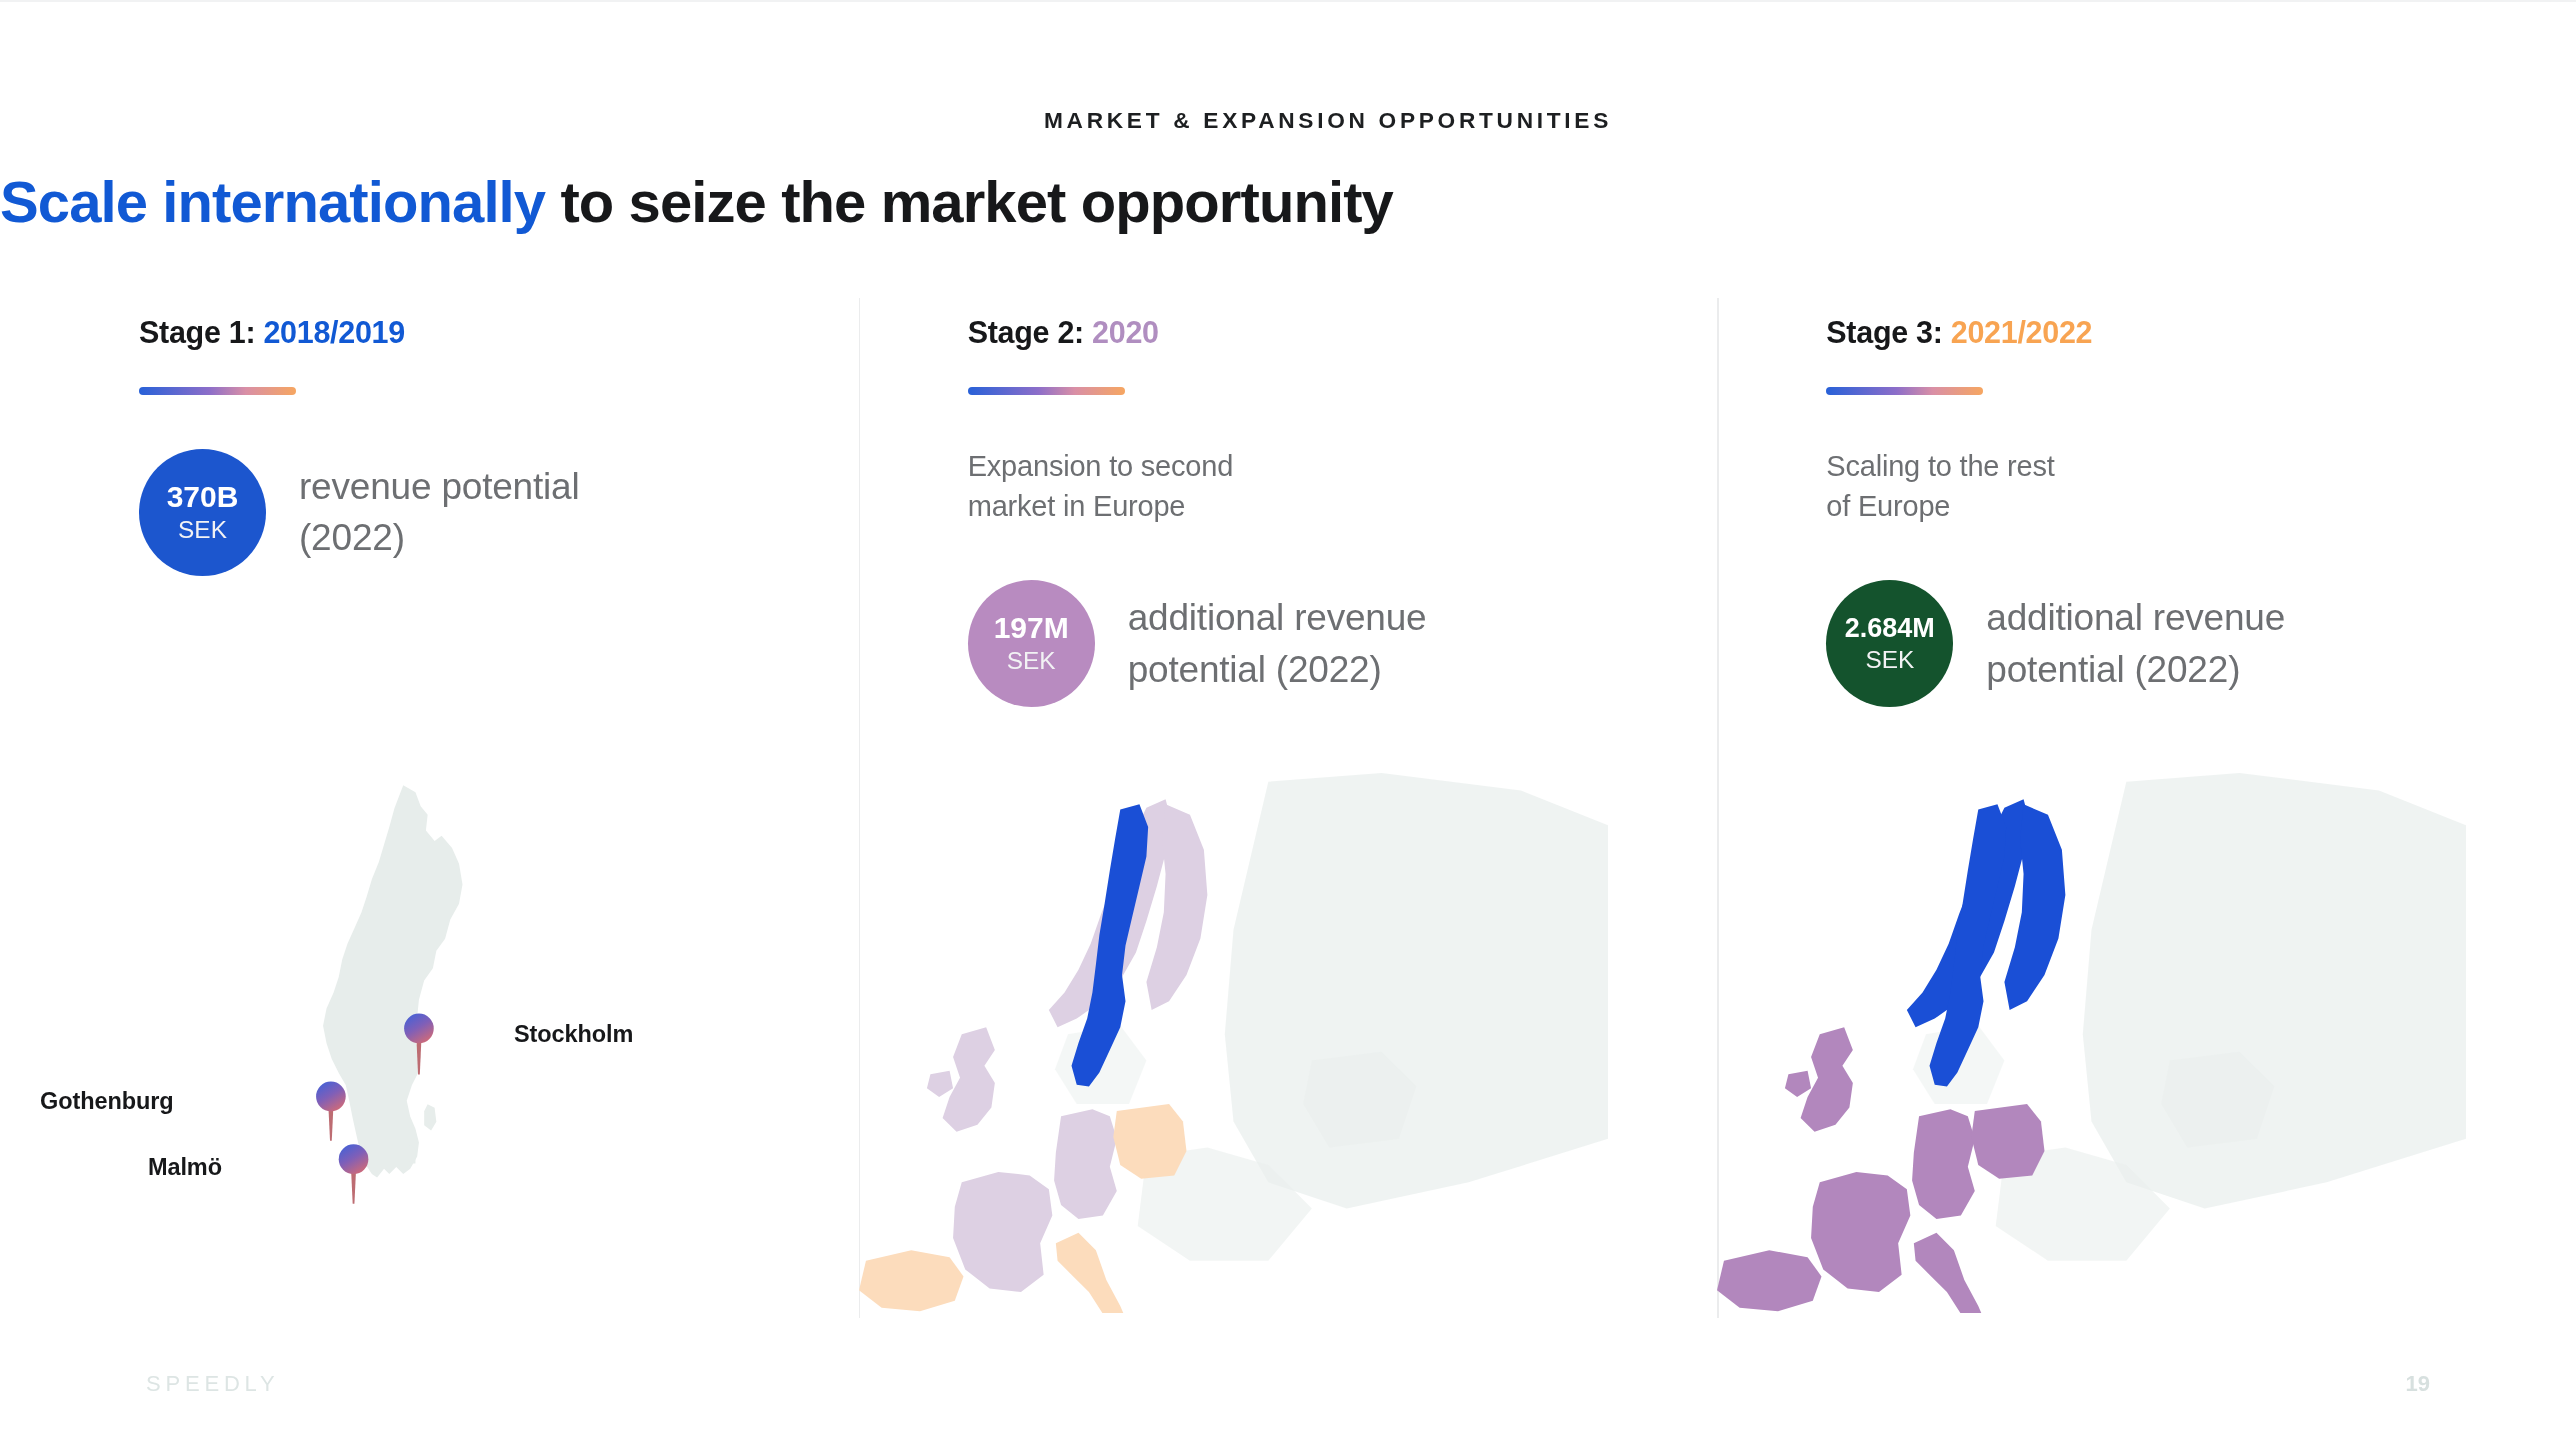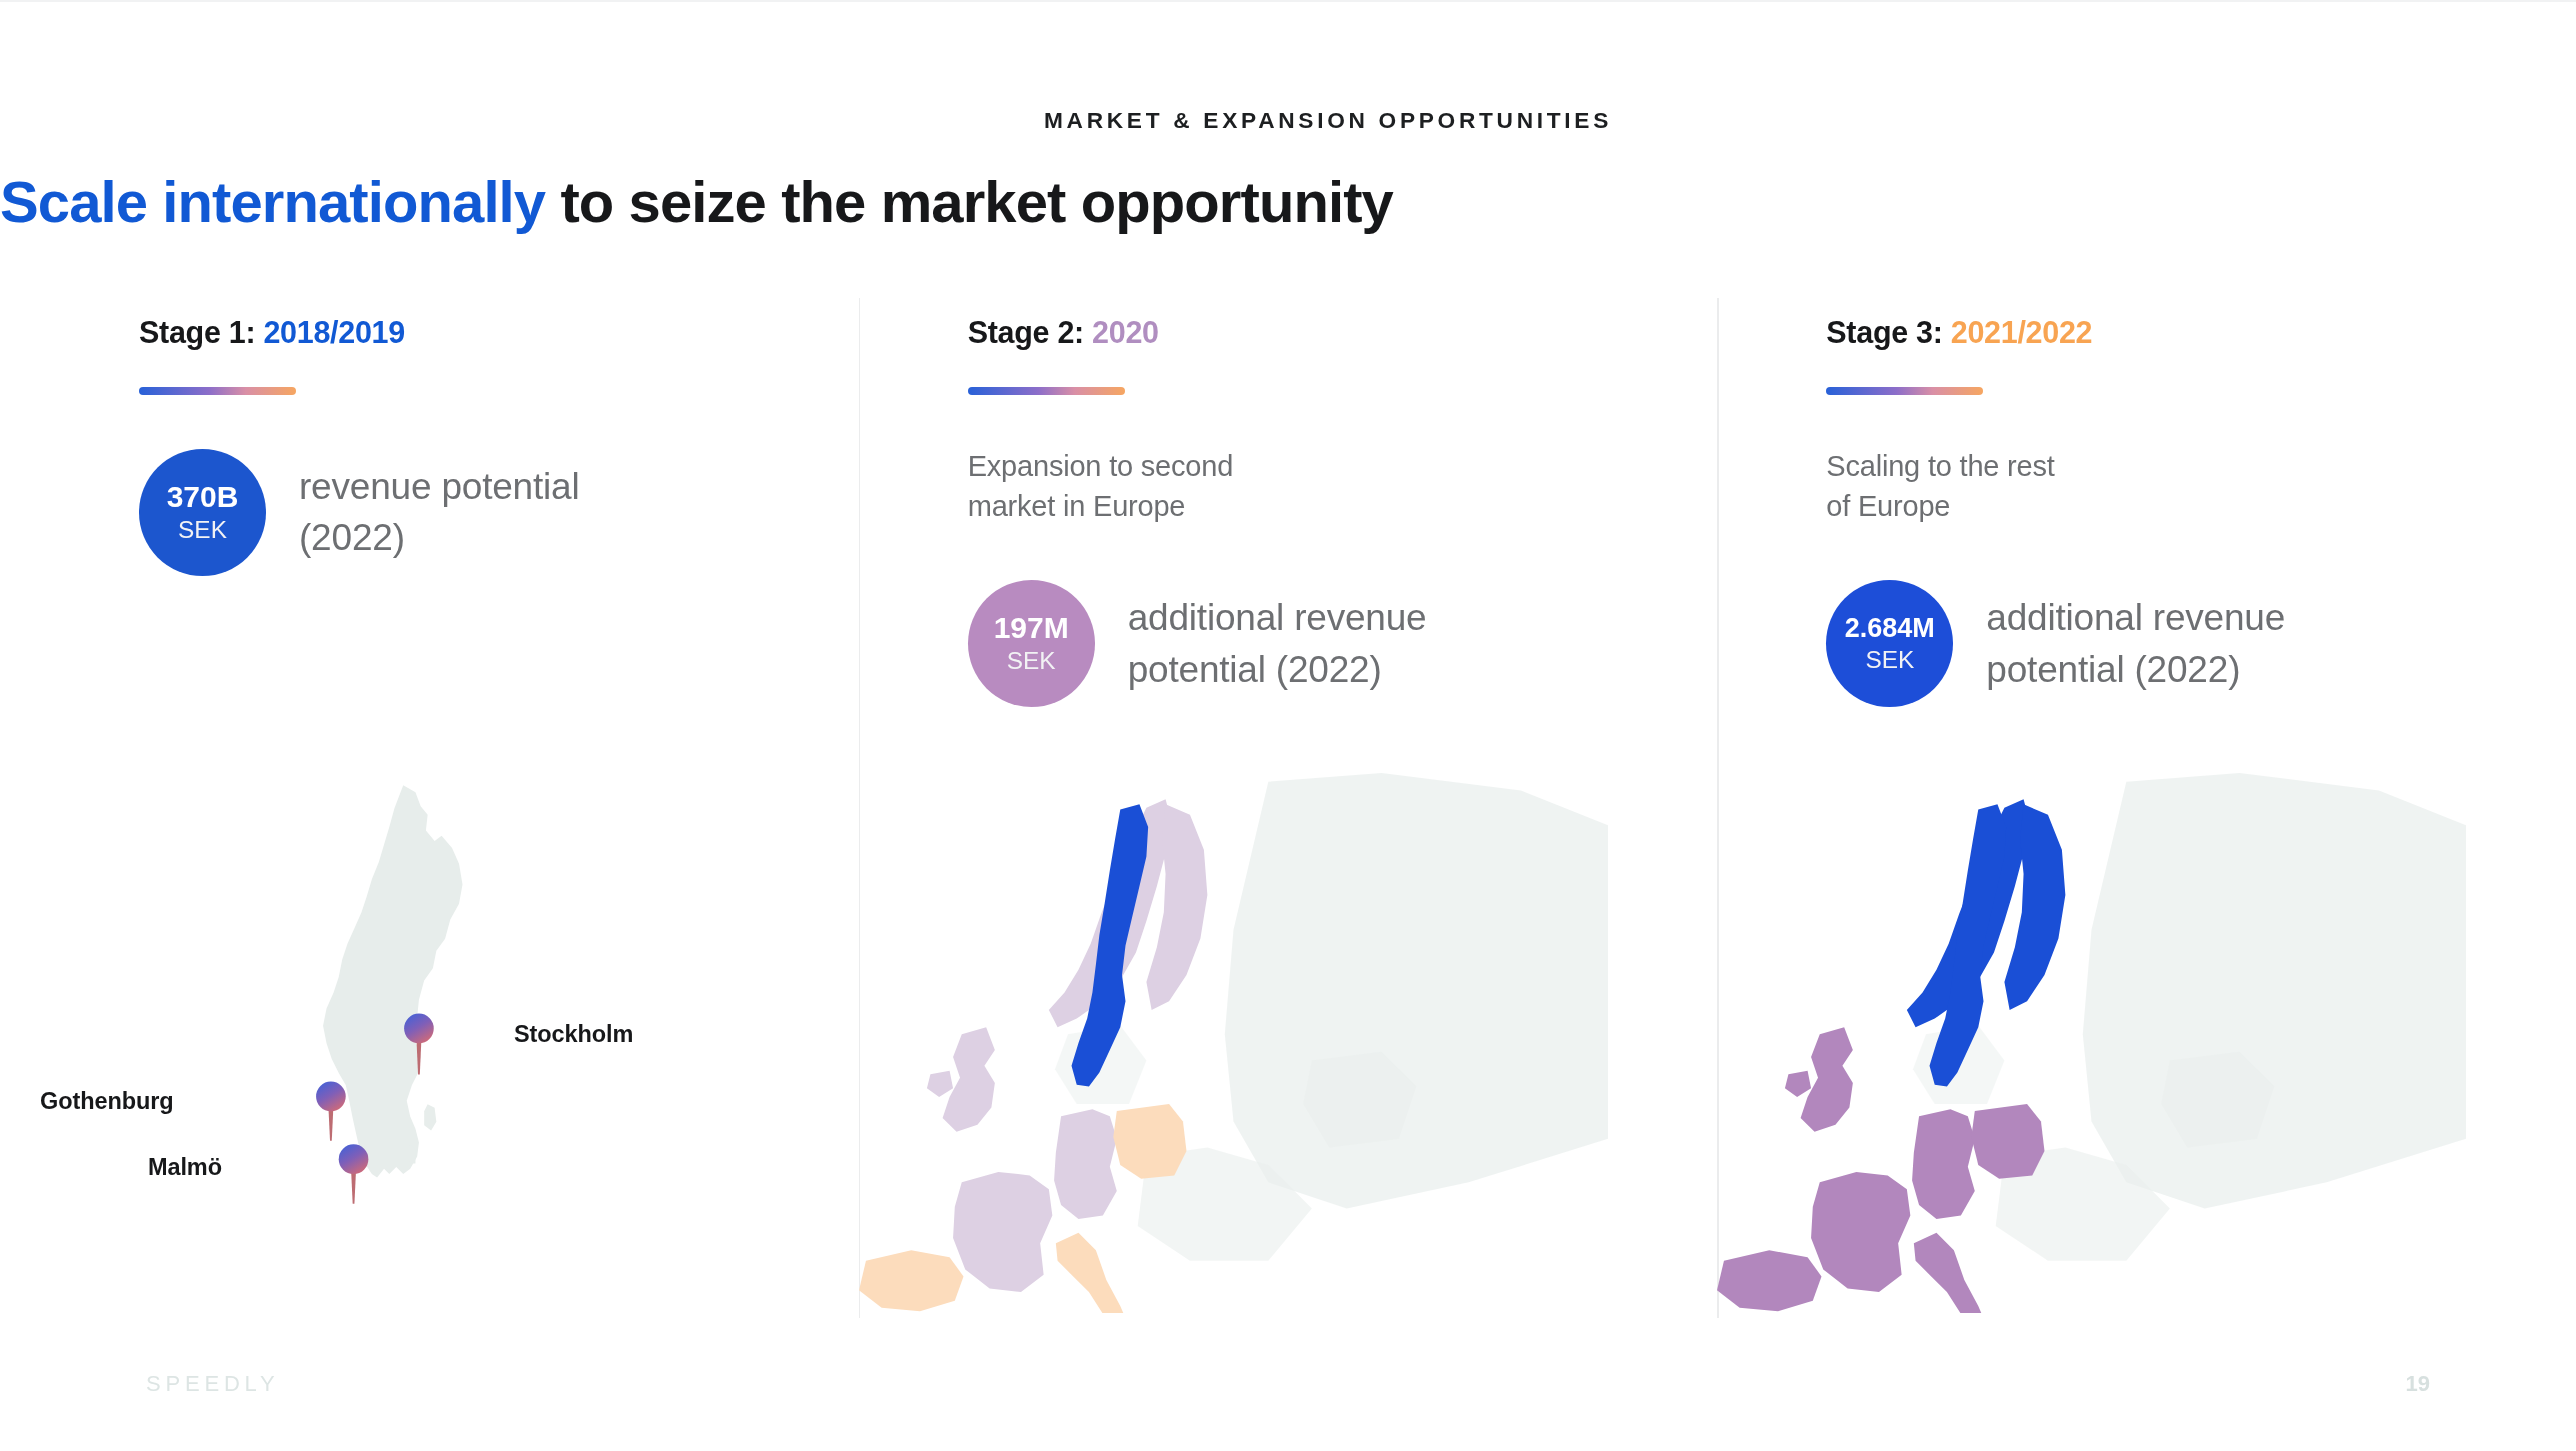--- a/index.html
+++ b/index.html
@@ -78,21 +78,21 @@
     align-items:center; justify-content:center;
     flex:0 0 127px;
   }
   .bubble .val { font-size:30px; font-weight:700; color:#ffffff; line-height:1.05; }
   .bubble .val.small { font-size:27px; }
   .bubble .cur { font-size:24.4px; font-weight:400; color:#f2f2f4; margin-top:3.5px; }
   .bubble.b1 { background:#1c56ce; }
   .bubble.b2 { background:#b88bc0; }
   .bubble.b3 { background:#f9a košice; }
   .bubble.b3 { background:#f9a košice; }
-  .bubble.b3 { background:#1d4ed8; }
+  .bubble.b3 { background:#14532d; }
 
   .metric-label {
     margin-left:33px;
     font-size:37px; line-height:1.39; color:#6d6f72;
     letter-spacing:-0.2px;
   }
 
   
   .map-wrap { position:absolute; left:0; top:475px; width:100%; height:540px; }
   .map-wrap svg { display:block; }

